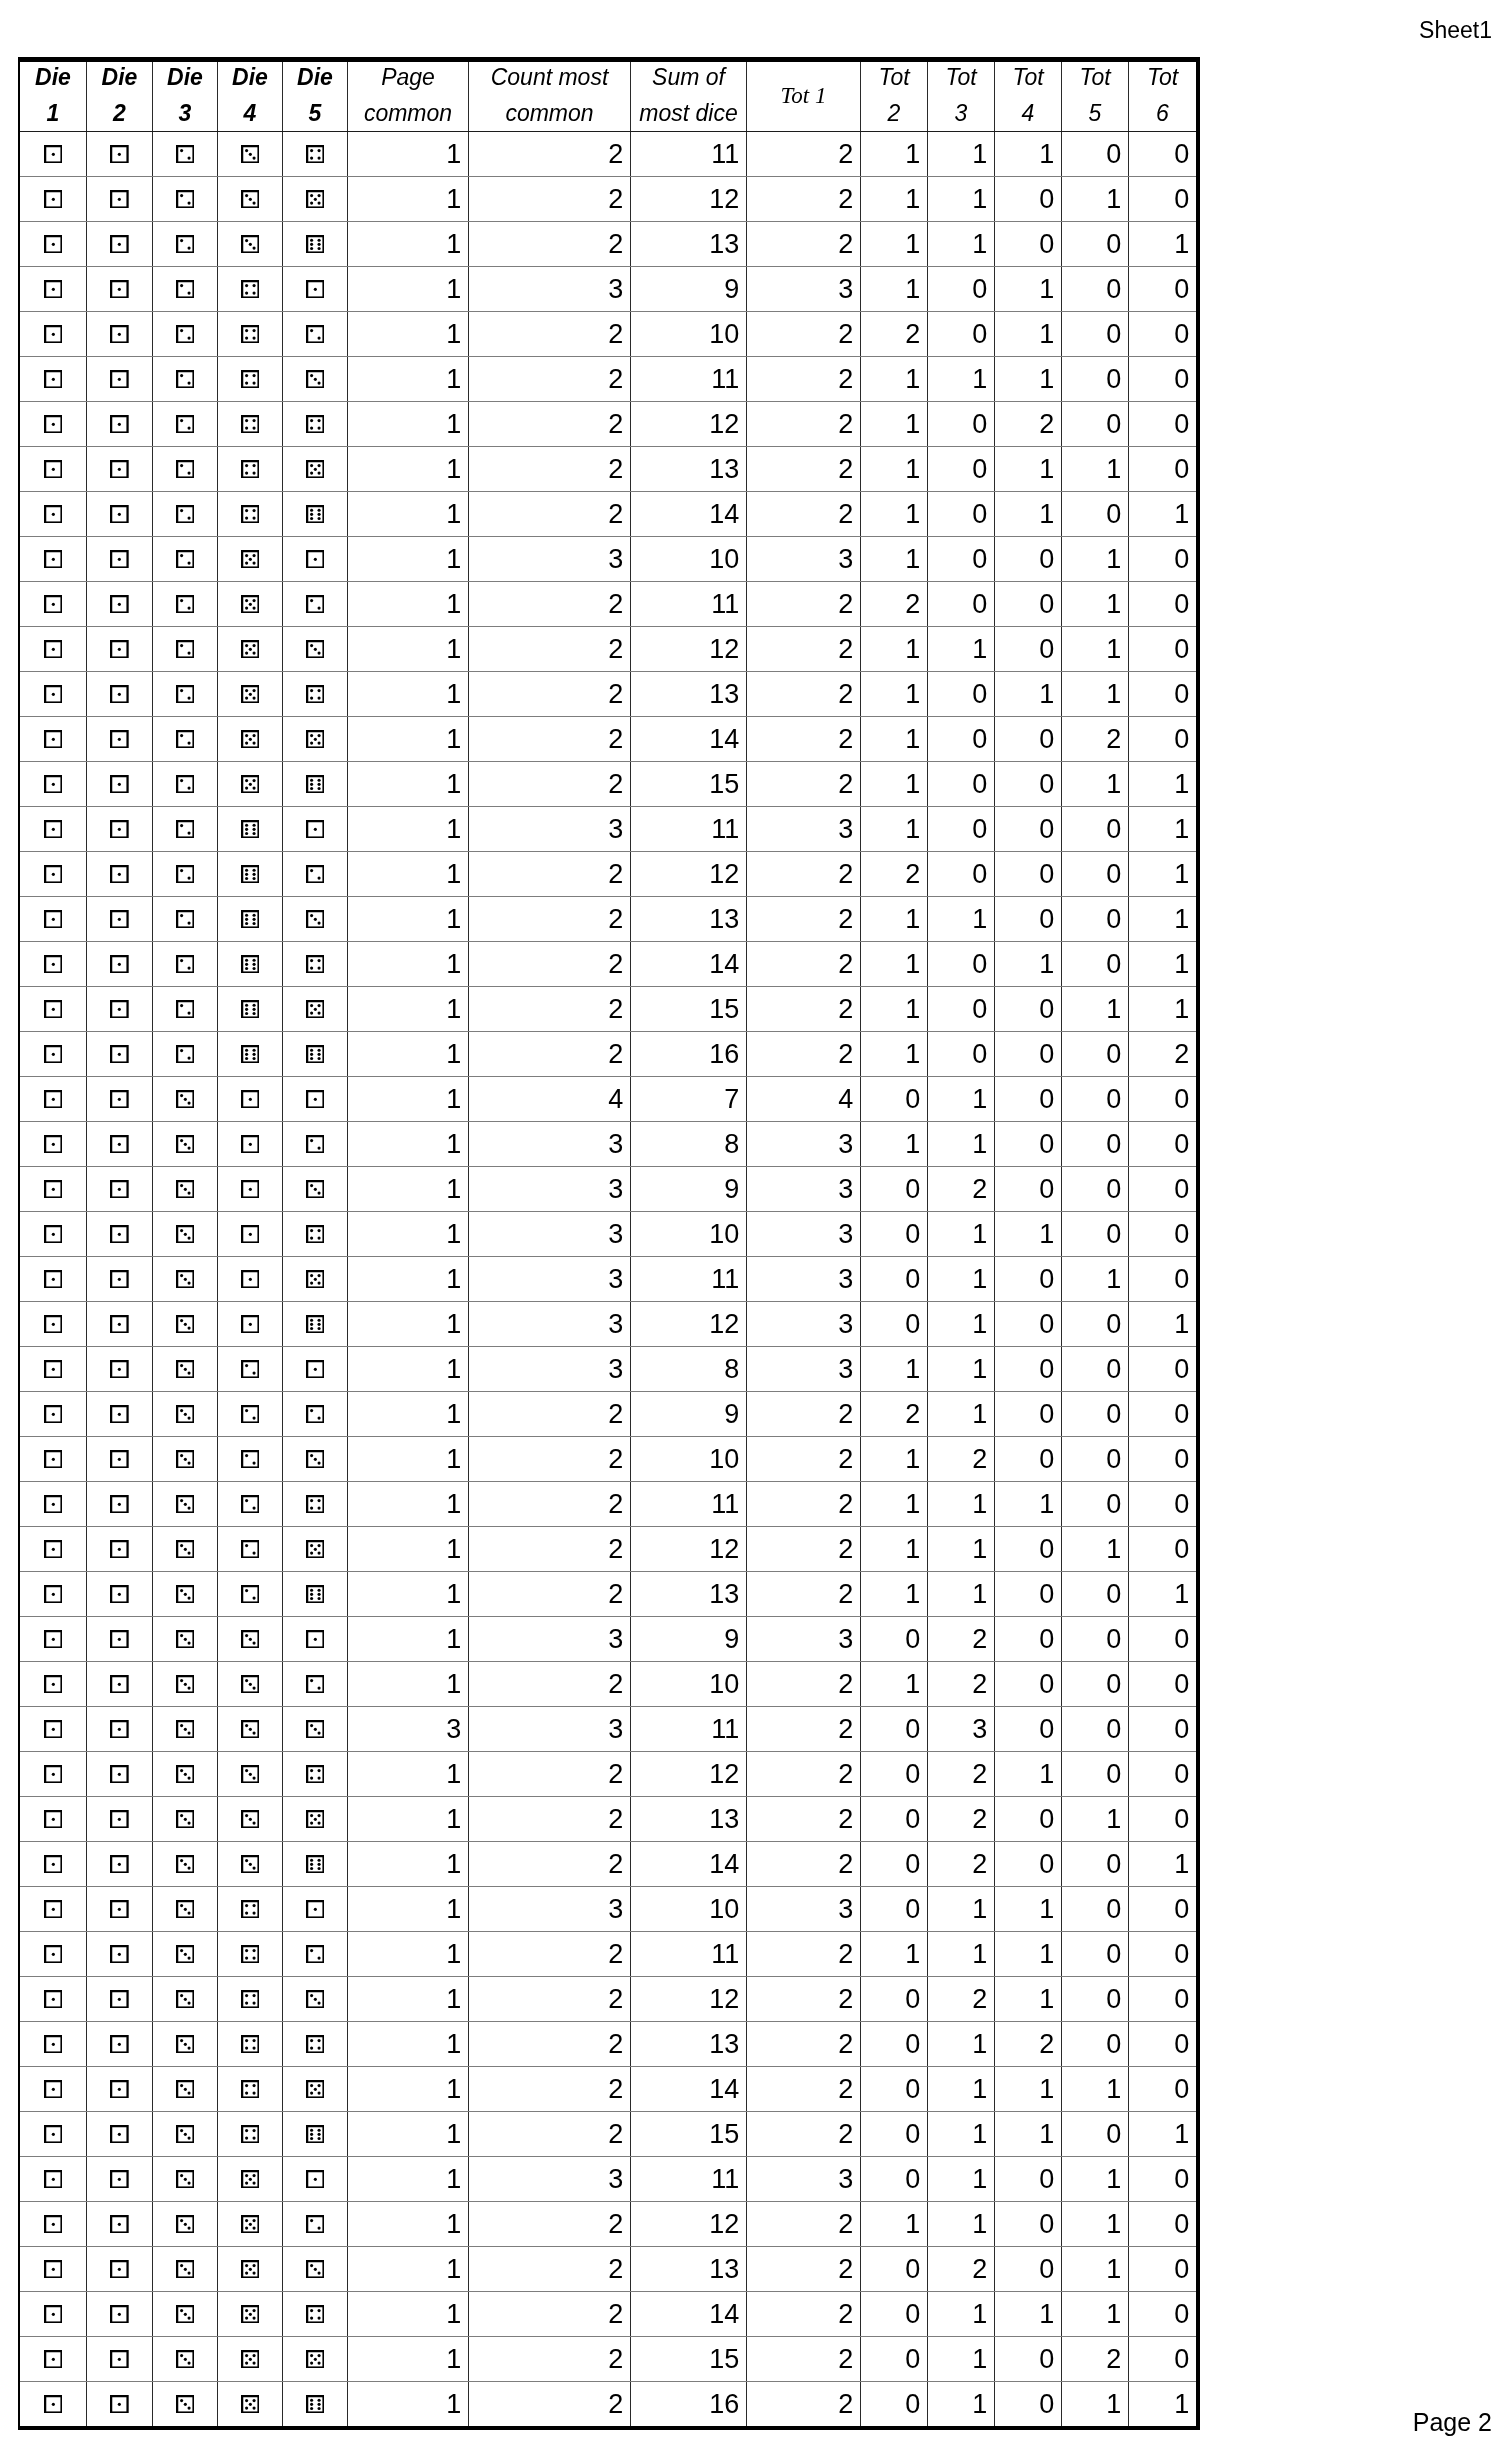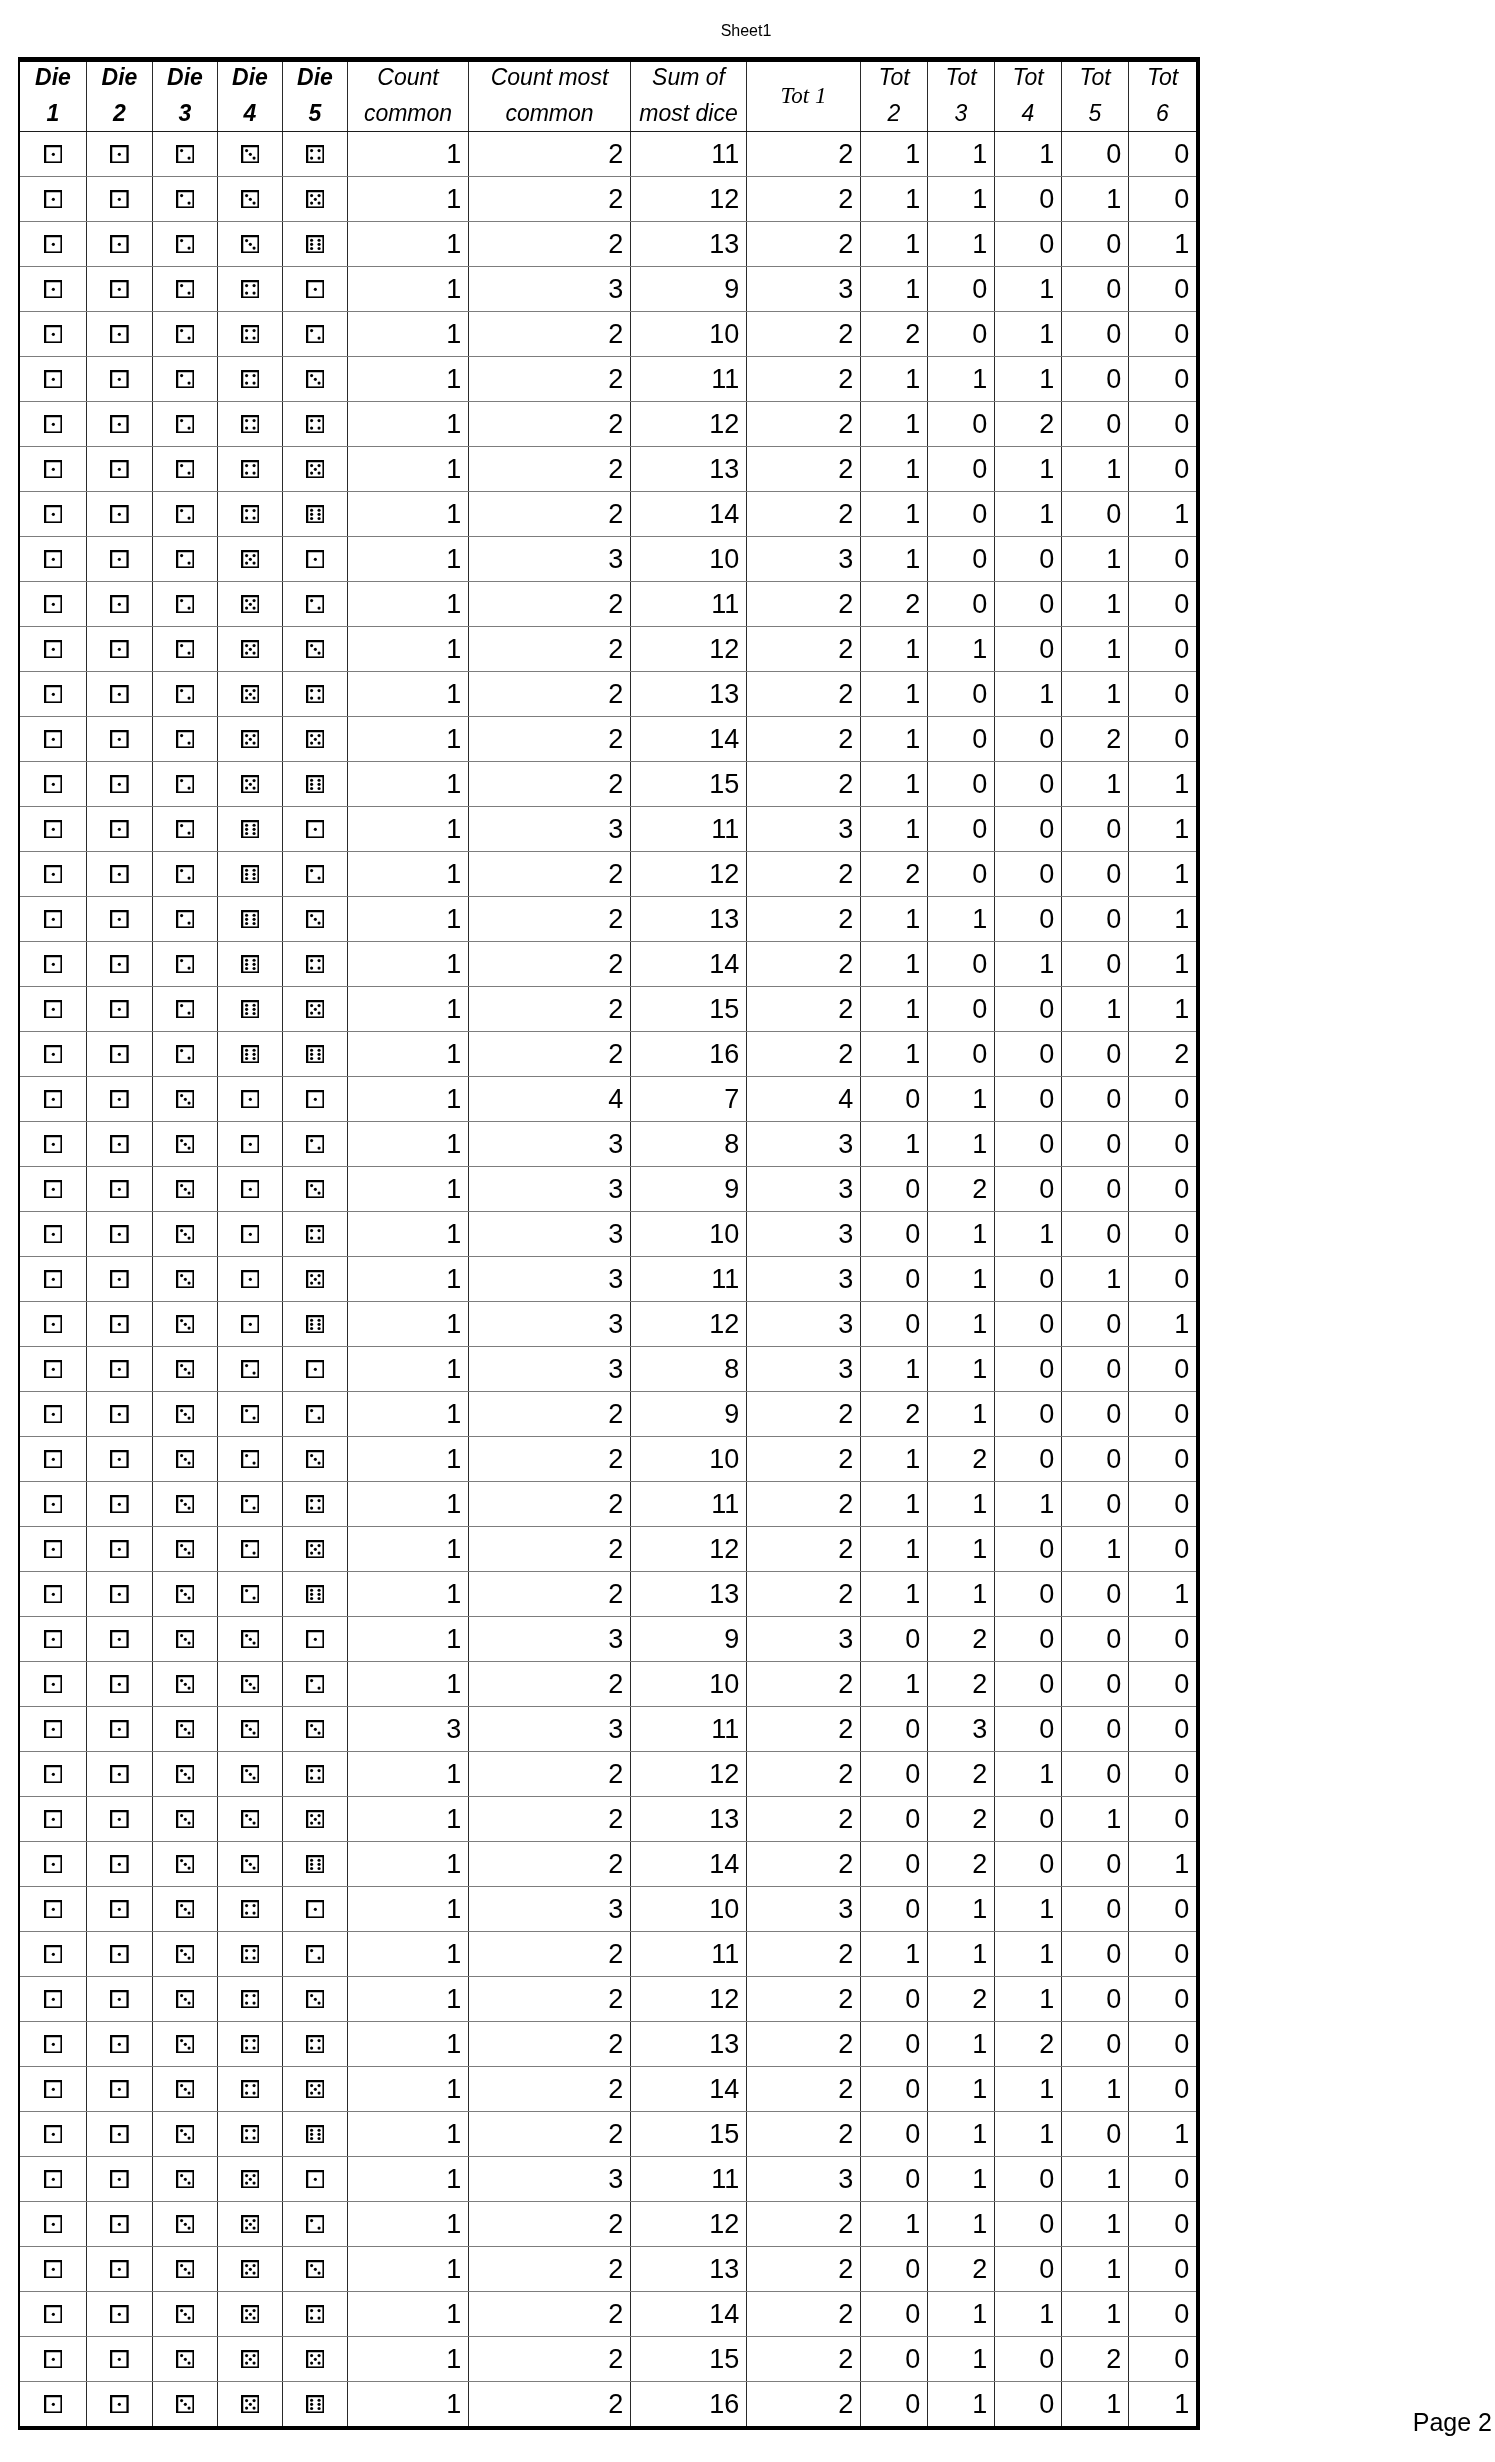--- a/index.html
+++ b/index.html
@@ -3,21 +3,21 @@
 <meta charset="utf-8">
 <style>
   html,body { margin:0; padding:0; }
   body {
     width:1495px; height:2462px; position:relative;
     background:#ffffff; color:#000;
     font-family:"Liberation Sans", sans-serif;
   }
   .sheet-title {
     position:absolute; top:17.3px; left:0; width:1492px;
-    text-align:center; font-size:16px; line-height:27px; color:#000;
+    text-align:right; font-size:23px; line-height:27px; color:#000;
   }
   .page-footer {
     position:absolute; top:2409px; left:0; width:1492px;
     text-align:right; font-size:25px; line-height:27px; color:#000;
   }
   .tbl {
     position:absolute; left:18px; top:57px;
     border-style:solid; border-color:#000;
     border-width:5.3px 4.7px 4px 2px;
     background:#fff;
@@ -69,21 +69,21 @@
       </div>
       <div class="hcell bold">
         <span>Die</span>
         <span>4</span>
       </div>
       <div class="hcell bold">
         <span>Die</span>
         <span>5</span>
       </div>
       <div class="hcell">
-        <span>Count</span>
+        <span>Page</span>
         <span>common</span>
       </div>
       <div class="hcell">
         <span>Count most</span>
         <span>common</span>
       </div>
       <div class="hcell">
         <span>Sum of</span>
         <span>most dice</span>
       </div>

